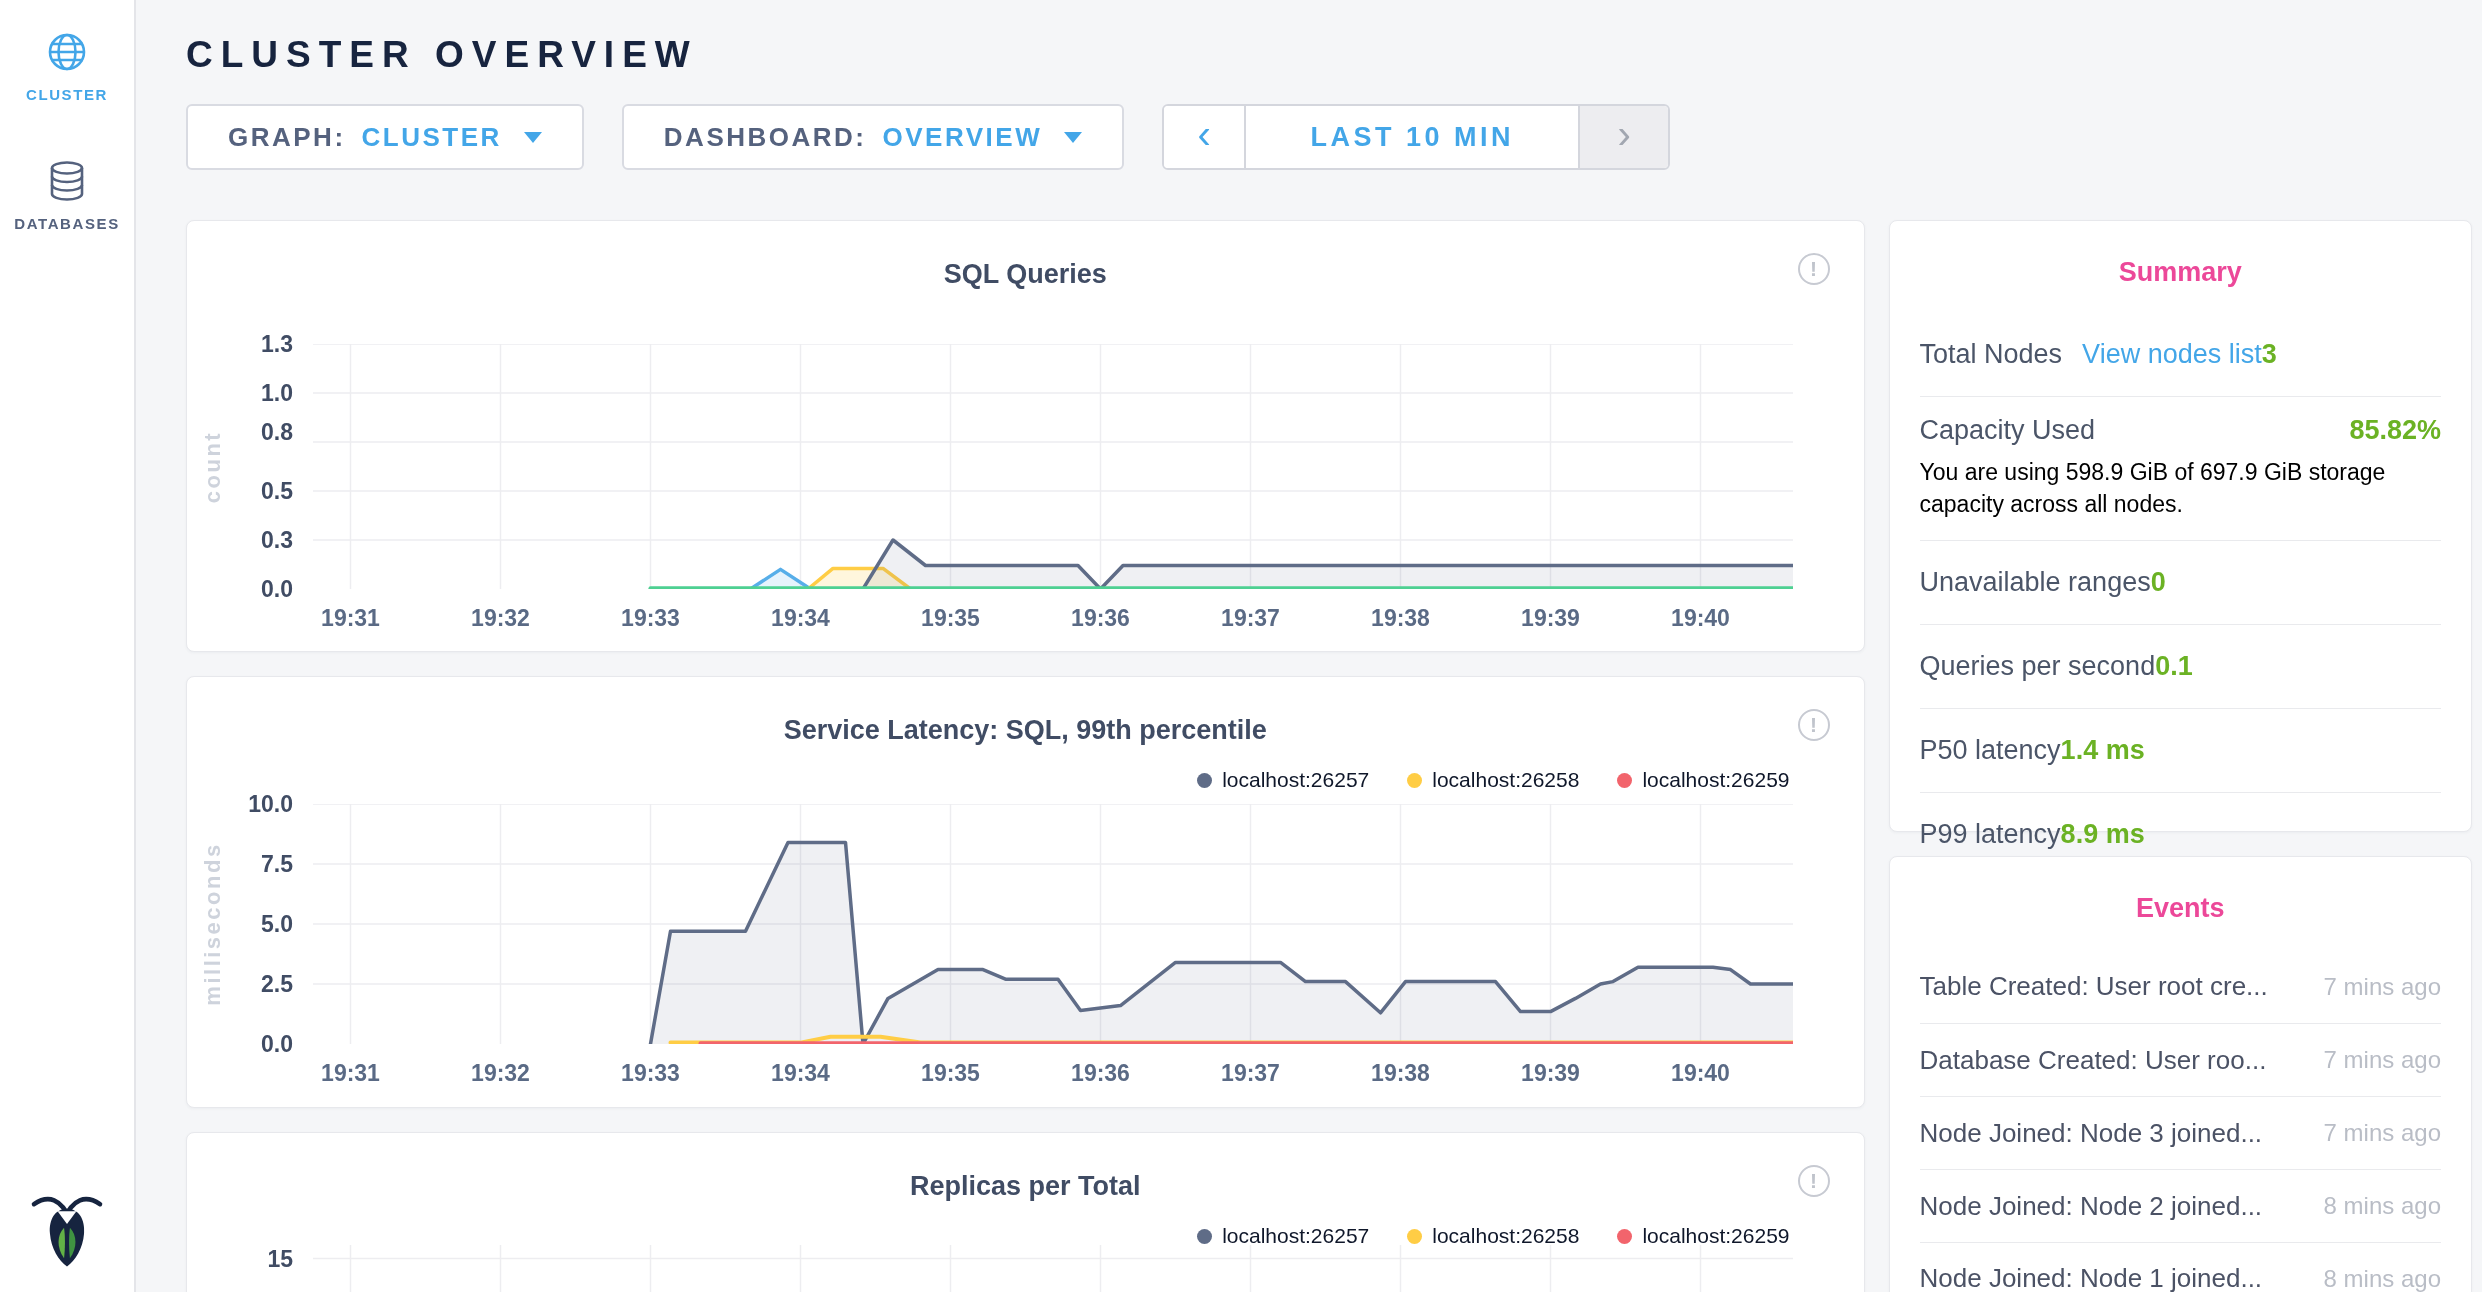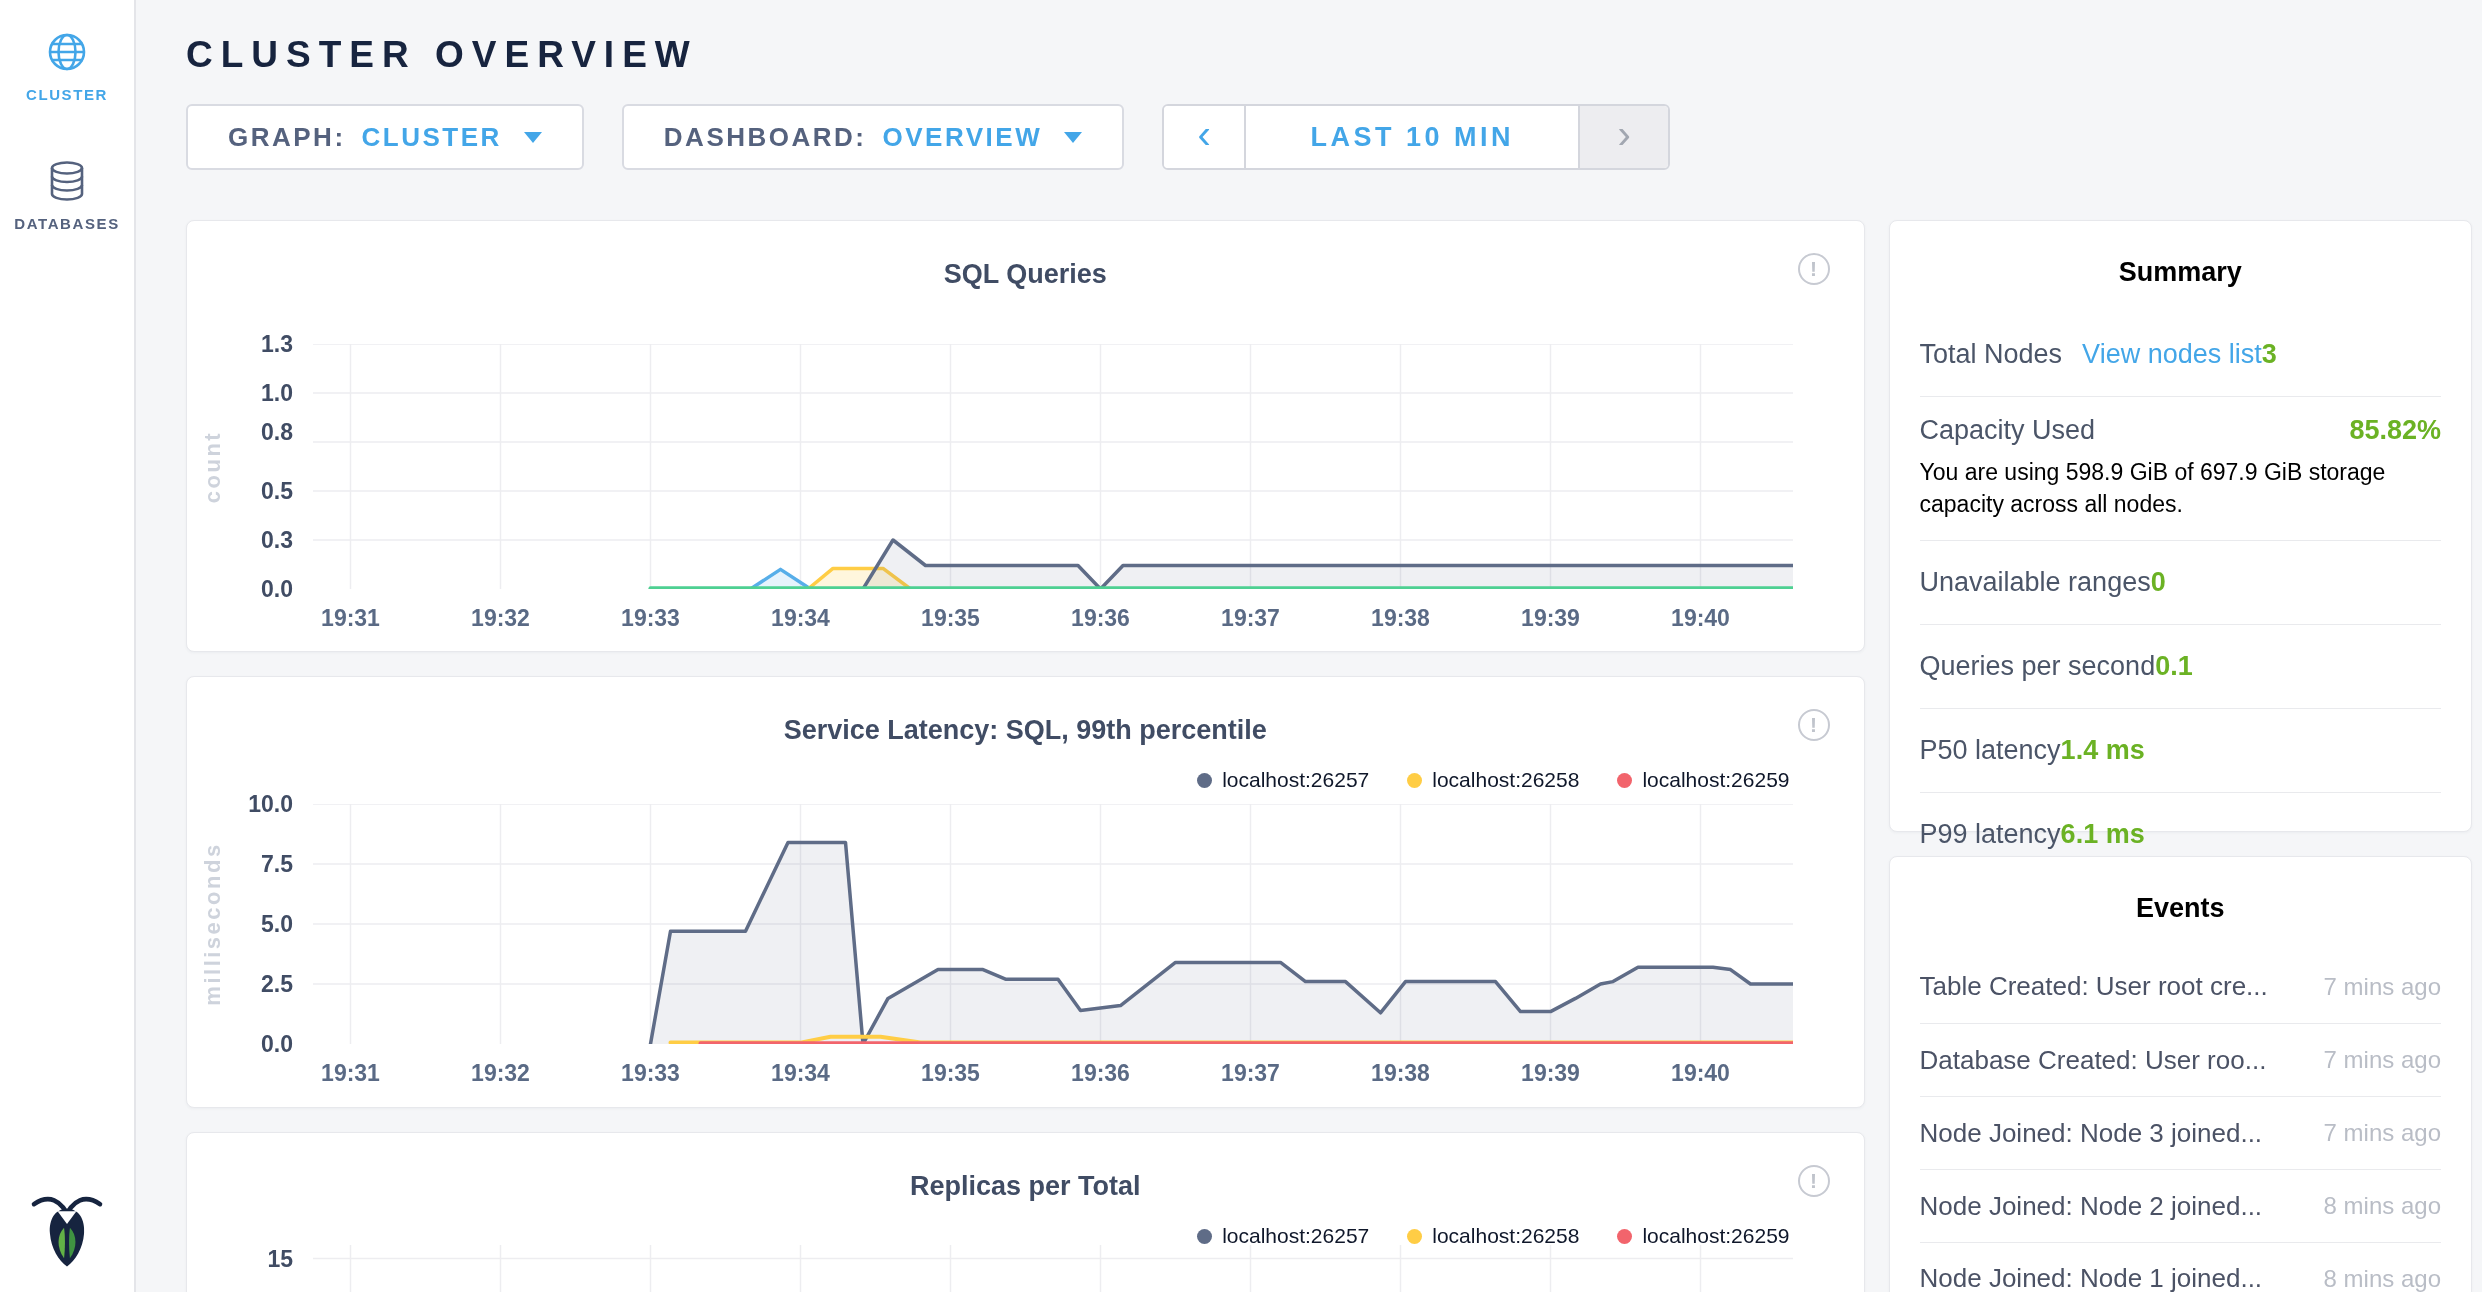--- a/index.html
+++ b/index.html
@@ -62,21 +62,21 @@
   .plot { position:relative; width:1480px; }
   .chart-0 .plot { height:245px; }
   .chart-1 .plot { height:240px; }
   .chart-2 .plot { height:150px; }
   .x-axis { position:relative; margin-left:126px; height:48px; }
   .xtick { position:absolute; top:16px; transform:translateX(-50%); font-size:23px; font-weight:600; color:#5a6a85; }
   .grid { stroke:#ededf0; stroke-width:1.5; }
 
   
   .summary-card { padding:0 30px; height:612px; }
-  .side-title { text-align:center; font-size:27px; font-weight:700; color:#000000; padding-top:36px; }
+  .side-title { text-align:center; font-size:27px; font-weight:700; color:#ec4899; padding-top:36px; }
   .summary-rows { margin-top:24px; }
   .s-row { display:flex; align-items:center; justify-content:space-between; min-height:84px; }
   .s-row.has-sub { display:block; padding:18px 0 20px 0; }
   .s-row + .s-row { border-top:1px solid #e9eaed; }
   .s-main { display:flex; align-items:center; justify-content:space-between; }
   .s-label-wrap { display:flex; align-items:center; gap:20px; }
   .s-label { font-size:27px; color:#4b5568; }
   .s-link { font-size:27px; color:#43a6e8; cursor:pointer; }
   .s-value { font-size:27px; font-weight:bold; color:#6bb224; }
   .s-sub { margin-top:10px; font-size:23px; line-height:1.4; color:#000000; max-width:480px; }
@@ -362,21 +362,21 @@
                   <span class="s-label">P50 latency</span>
                 </div>
                 <span class="s-value">1.4 ms</span>
               </div>
             </div>
             <div class="s-row">
               <div class="s-main">
                 <div class="s-label-wrap">
                   <span class="s-label">P99 latency</span>
                 </div>
-                <span class="s-value">6.1 ms</span>
+                <span class="s-value">8.9 ms</span>
               </div>
             </div>
           </div>
       </div>
 
       <div class="card events-card">
         <div class="side-title">Events</div>
         <div class="event-rows" id="event-rows">
             <div class="e-row">
               <span class="e-text">Table Created: User root cre...</span>

